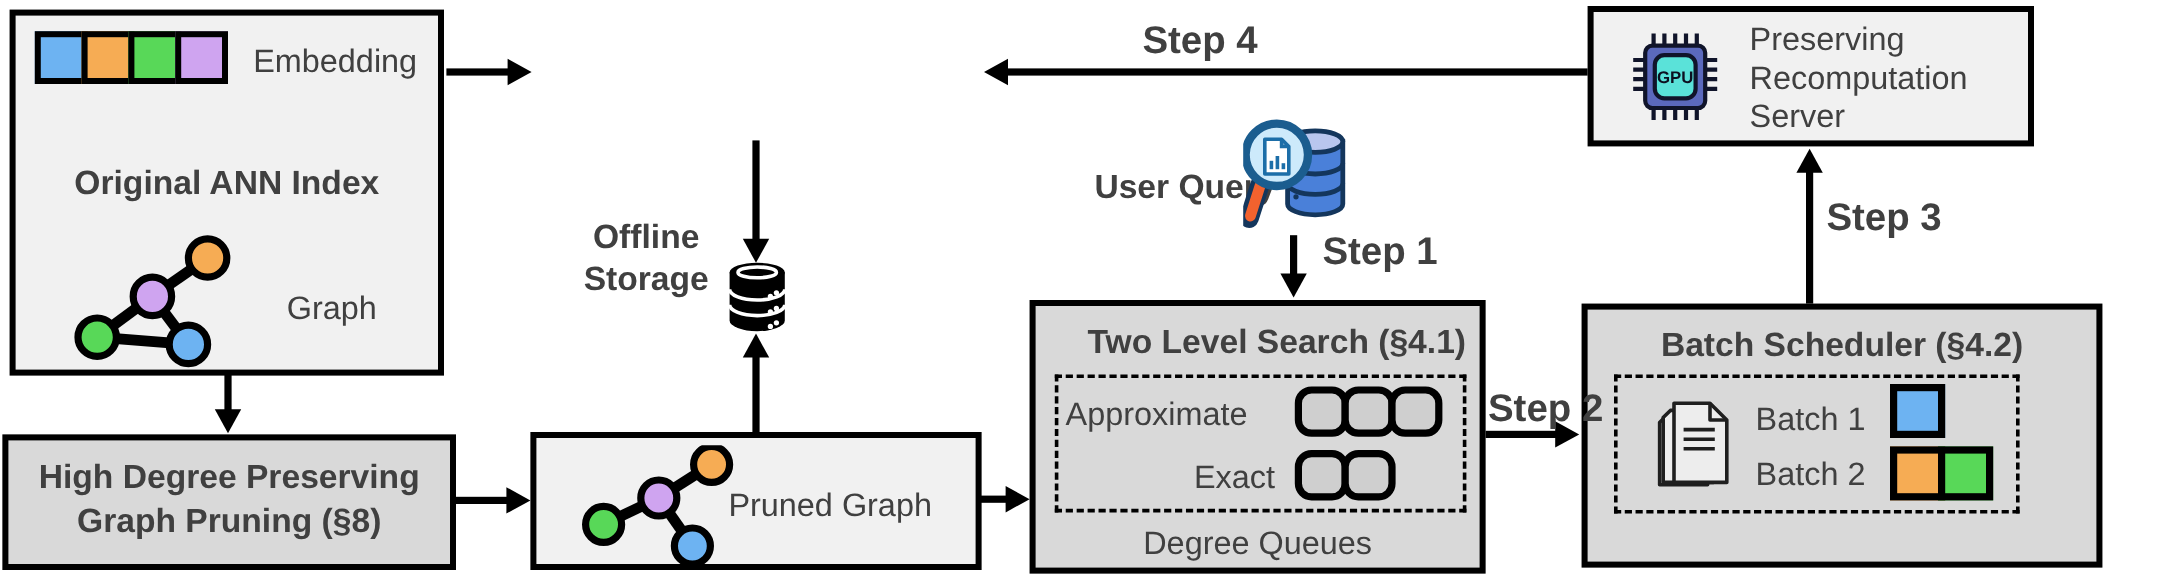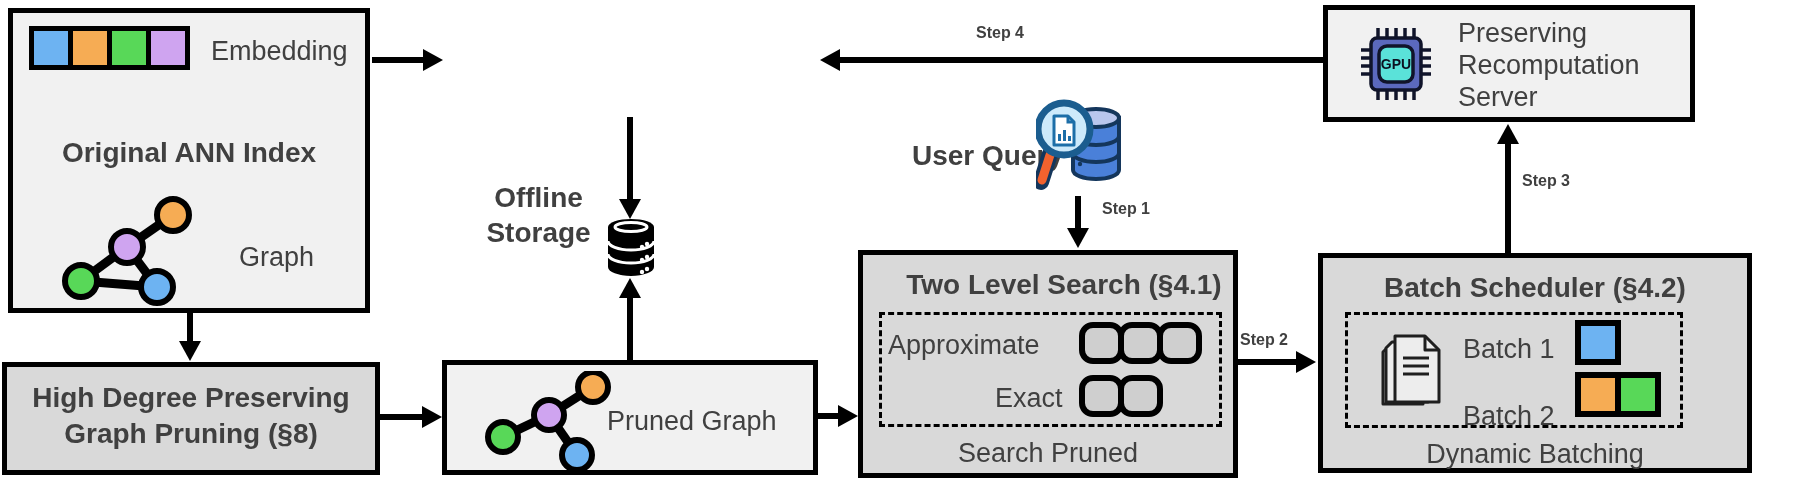--- a/index.html
+++ b/index.html
@@ -6,21 +6,21 @@
   .canvas{
     position:relative;width:1817px;height:481px;background:#ffffff;overflow:hidden;
     font-family:"Liberation Sans","DejaVu Sans",sans-serif;color:#404040;
   }
   .box{position:absolute;border:5px solid #000;box-sizing:border-box;}
   .light{background:var(--box-light,#f1f1f1);}
   .dark{background:var(--box-dark,#d9d9d9);}
   .lbl{position:absolute;font-size:27px;line-height:33px;}
   .ttl{position:absolute;font-weight:bold;font-size:28px;line-height:36px;}
   .center{left:0;right:0;text-align:center;}
-  .step{position:absolute;font-weight:bold;font-size:16px;line-height:26px;}
+  .step{position:absolute;font-weight:bold;font-size:32px;line-height:26px;}
   .hline{position:absolute;height:6px;background:#000;}
   .vline{position:absolute;width:6px;background:#000;}
   .ah{position:absolute;width:0;height:0;}
   .ah-r{border-top:11px solid transparent;border-bottom:11px solid transparent;border-left:20px solid #000;}
   .ah-l{border-top:11px solid transparent;border-bottom:11px solid transparent;border-right:20px solid #000;}
   .ah-d{border-left:11px solid transparent;border-right:11px solid transparent;border-top:20px solid #000;}
   .ah-u{border-left:11px solid transparent;border-right:11px solid transparent;border-bottom:20px solid #000;}
   .dashed{position:absolute;border:3px dashed #000;box-sizing:border-box;}
   .emb-strip{position:absolute;display:flex;}
   .emb-cell{width:44px;height:44px;border:5px solid #000;box-sizing:border-box;}
@@ -138,21 +138,21 @@
     <div class="sq-row" style="left:216px;top:67px;">
       <span class="qsq"></span>
       <span class="qsq"></span>
       <span class="qsq"></span>
     </div>
     <div class="lbl" style="left:132px;top:127px;">Exact</div>
     <div class="sq-row" style="left:216px;top:120px;">
       <span class="qsq"></span>
       <span class="qsq"></span>
     </div>
-    <div class="lbl center" style="top:182px;">Search Pruned</div>
+    <div class="lbl center" style="top:182px;">Degree Queues</div>
   </div>
 
   <div class="box dark" style="left:1318px;top:253px;width:434px;height:220px;">
     <div class="ttl center" style="top:12px;">Batch Scheduler (§4.2)</div>
     <div class="dashed" style="left:22px;top:54px;width:338px;height:116px;"></div>
     <svg style="left:58px;top:72px;" width="68" height="82" viewBox="0 0 68 82">
       <g fill="#ededed" stroke="#1f1f1f" stroke-width="3" stroke-linejoin="round">
         <path d="M8 16 h34 v58 h-40 v-52 Z"></path>
         <path d="M11 12 h36 v60 h-42 v-54 Z"></path>
         <path d="M14 6 h30 l14 14 v52 h-44 Z"></path>
@@ -161,26 +161,25 @@
       <g stroke="#1f1f1f" stroke-width="3">
         <line x1="22" y1="28" x2="48" y2="28"></line>
         <line x1="22" y1="36" x2="48" y2="36"></line>
         <line x1="22" y1="44" x2="48" y2="44"></line>
       </g>
     </svg>
     <div class="lbl" style="left:140px;top:75px;">Batch 1</div>
     <div class="sq-row" style="left:252px;top:62px;">
       <span class="bsq" style="background:var(--blue);"></span>
     </div>
-    <div class="lbl" style="left:140px;top:142px;">Batch 2</div>
+    <div class="lbl" style="left:140px;top:121px;">Batch 2</div>
     <div class="sq-row" style="left:252px;top:114px;">
       <span class="bsq" style="background:var(--orange);"></span>
       <span class="bsq" style="background:var(--green);"></span>
     </div>
-    <div class="lbl center" style="top:180px;">Dynamic Batching</div>
   </div>
 
   <div class="box light" style="left:1323px;top:5px;width:372px;height:117px;">
     <svg style="left:30px;top:16px;" width="78" height="78" viewBox="0 0 78 78">
       <g stroke="#10142a" stroke-width="3.5">
         <line x1="20" y1="2" x2="20" y2="12"></line>
           <line x1="29" y1="2" x2="29" y2="12"></line>
         <line x1="38" y1="2" x2="38" y2="12"></line>
           <line x1="47" y1="2" x2="47" y2="12"></line>
         <line x1="56" y1="2" x2="56" y2="12"></line>

